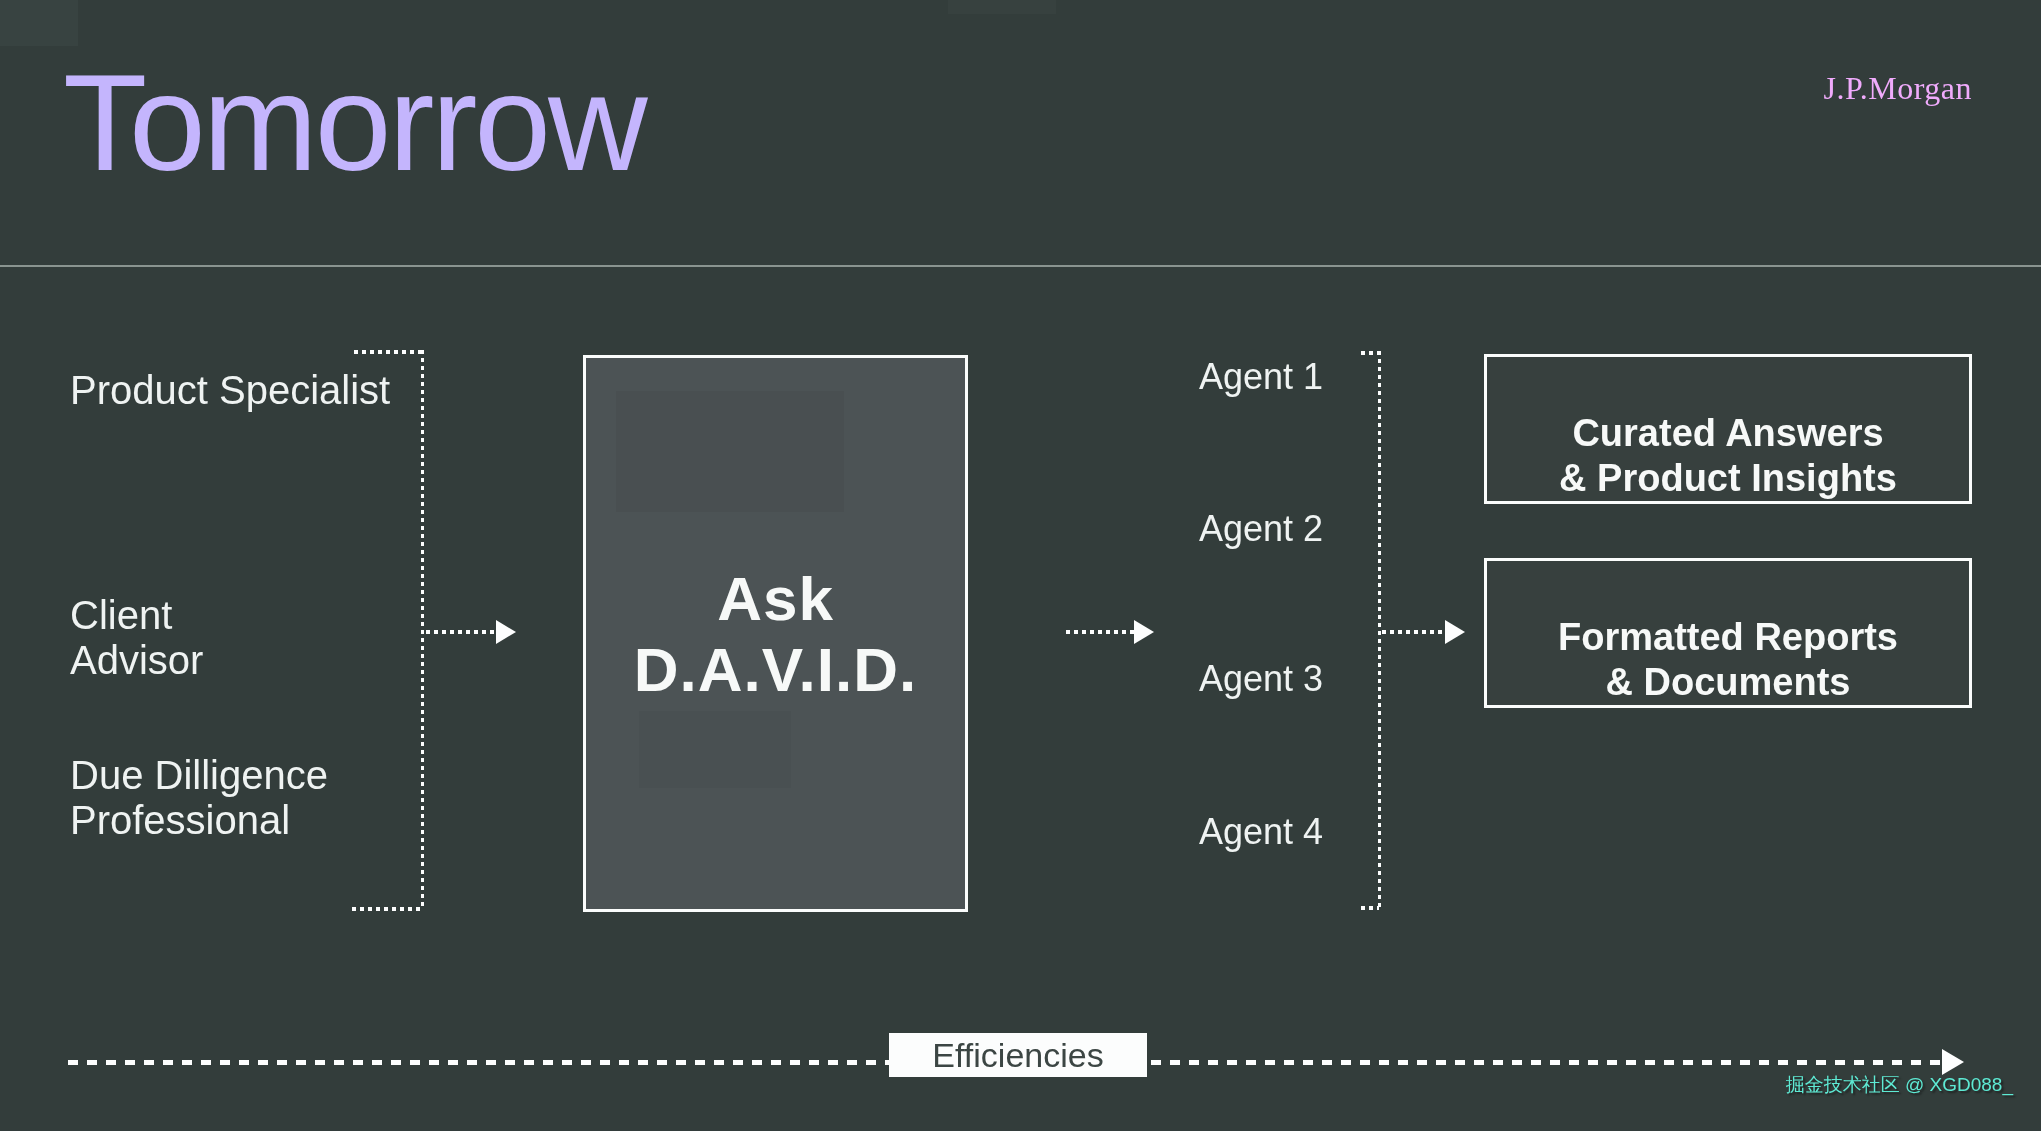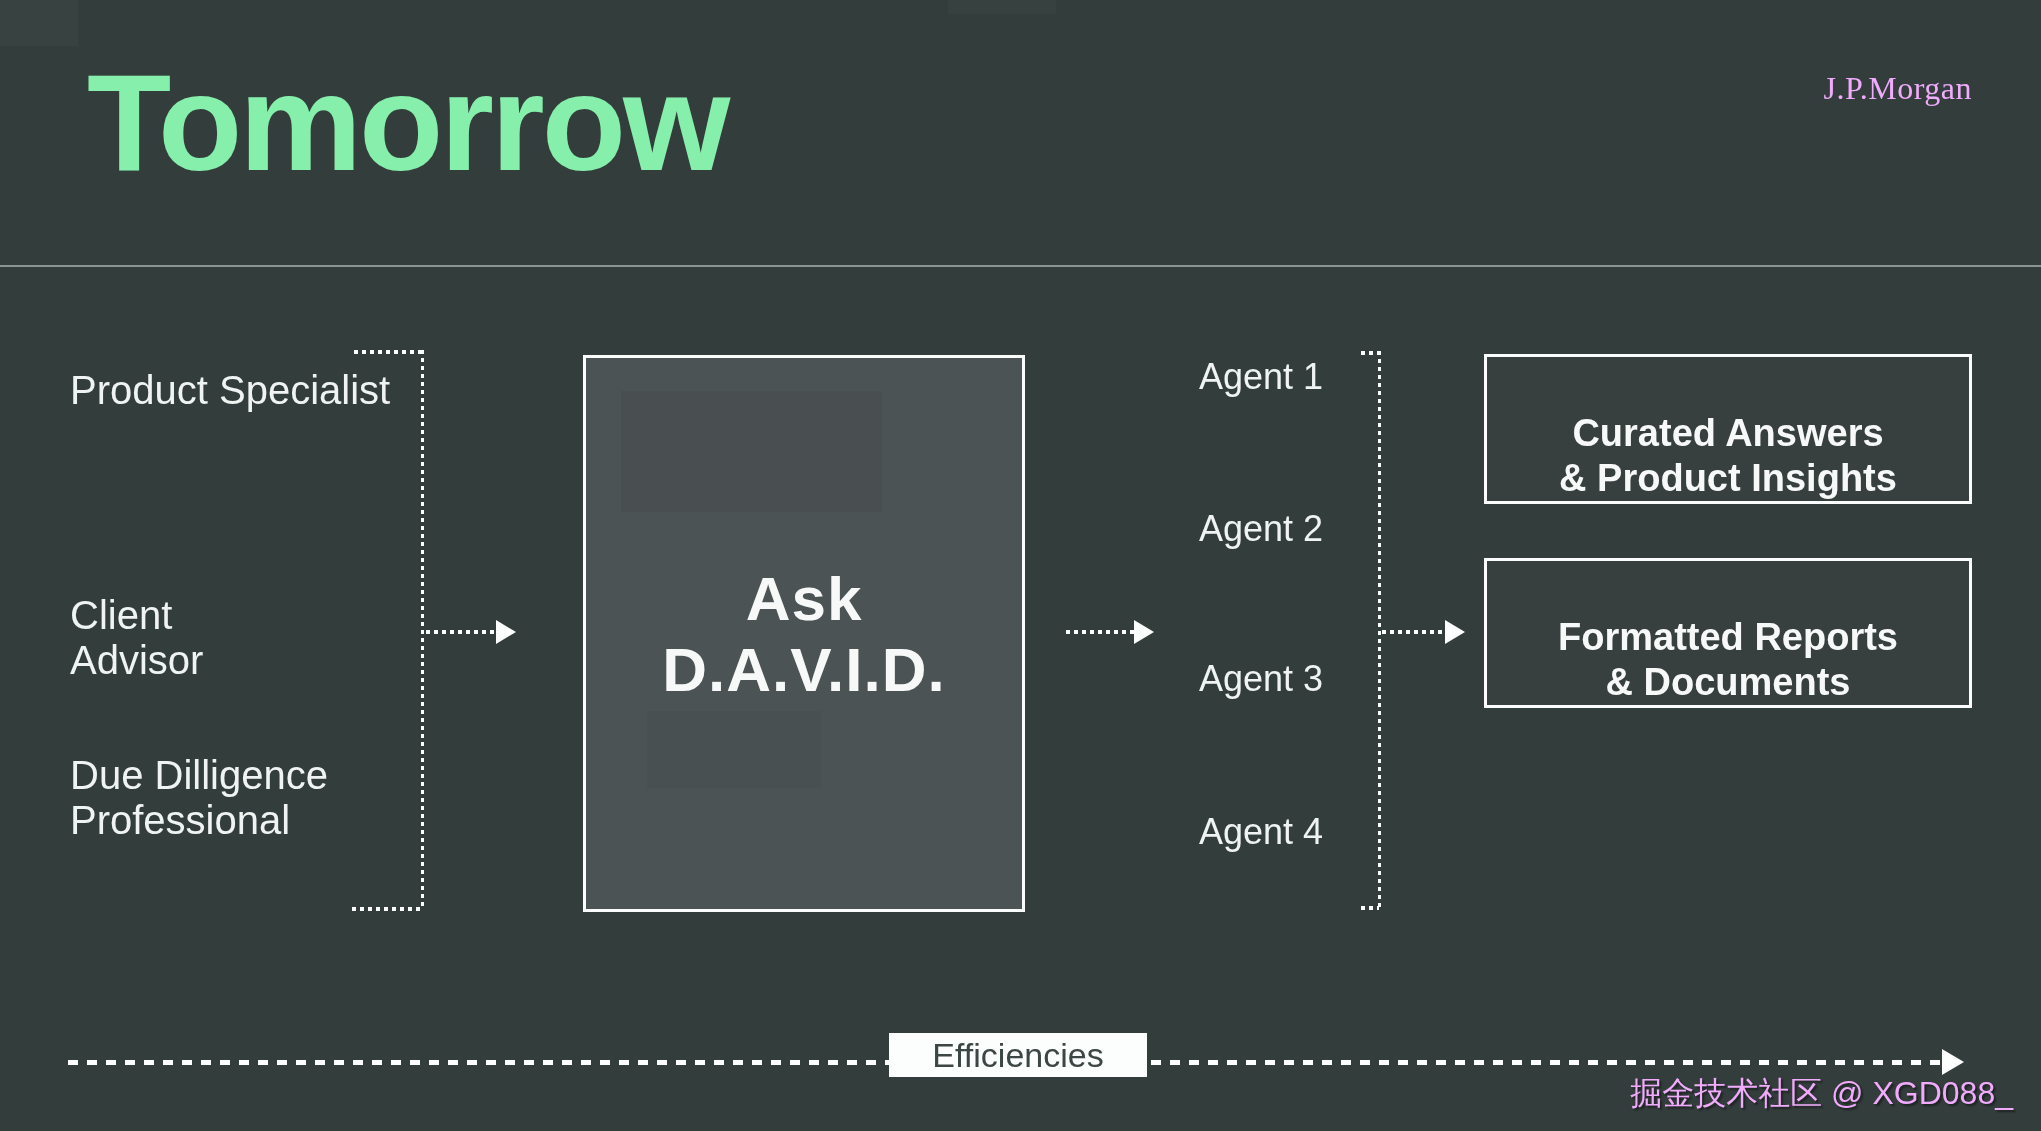--- a/index.html
+++ b/index.html
@@ -11,21 +11,21 @@
     font-family:"Liberation Sans", sans-serif;
     color:#EEF2F1;
   }
   
   .corner-artifact{position:absolute;left:0;top:0;width:78px;height:46px;background:#3B4644;opacity:.75;}
   .strip-artifact{position:absolute;left:948px;top:0;width:108px;height:14px;background:#3A4442;opacity:.6;}
 
   .title{
     position:absolute;left:63px;top:53px;
     font-size:138px;line-height:1;letter-spacing:-3px;
-    color:#86efac;font-weight:700;white-space:nowrap;margin-left:24px;
+    color:#c4b5fd;font-weight:400;white-space:nowrap;
   }
   .brand{
     position:absolute;right:69px;top:70px;
     font-family:"Liberation Serif", serif;
     font-size:32px;color:#f0abfc;letter-spacing:.5px;white-space:nowrap;
   }
   .divider{position:absolute;left:0;top:265px;width:2041px;height:2px;background:#8A9490;}
 
   .role{position:absolute;left:70px;font-size:40px;line-height:45px;color:#EFF3F2;}
   .role-1{top:368px;}
@@ -54,21 +54,21 @@
   .arrow-shaft-2{left:1066px;top:630px;width:68px;}
   .arrow-shaft-3{left:1382px;top:630px;width:63px;}
 
   .arrow-head{position:absolute;width:0;height:0;
     border-top:12px solid transparent;border-bottom:12px solid transparent;border-left:20px solid #FDFEFE;}
   .arrow-head-1{left:496px;top:620px;}
   .arrow-head-2{left:1134px;top:620px;}
   .arrow-head-3{left:1445px;top:620px;}
 
   .center-box{
-    position:absolute;left:583px;top:355px;width:442px;height:557px;
+    position:absolute;left:583px;top:355px;width:385px;height:557px;
     background:#4C5355;border:3px solid #FBFDFC;box-sizing:border-box;
     display:flex;align-items:center;justify-content:center;
   }
   .center-box .blot-a{position:absolute;left:8%;top:6%;width:60%;height:22%;background:rgba(0,0,0,0.04);}
   .center-box .blot-b{position:absolute;left:14%;top:64%;width:40%;height:14%;background:rgba(0,0,0,0.03);}
   .center-text{position:relative;text-align:center;font-size:62px;font-weight:bold;line-height:71px;color:#F7F9F8;letter-spacing:1px;}
   .center-text span{display:block;}
 
   .out-box{
     position:absolute;left:1484px;width:488px;height:150px;
@@ -85,21 +85,21 @@
     background-image:repeating-linear-gradient(90deg,#FDFEFE 0 10px,transparent 10px 19px);}
   .bottom-head{position:absolute;left:1942px;top:1049px;width:0;height:0;
     border-top:13px solid transparent;border-bottom:13px solid transparent;border-left:22px solid #FDFEFE;}
   .efficiencies{
     position:absolute;left:889px;top:1033px;width:258px;height:44px;
     background:#FCFDFD;display:flex;align-items:center;justify-content:center;
     font-size:34px;color:#3C4644;z-index:2;
   }
   .watermark{
     position:absolute;right:28px;top:1072px;
-    font-size:32px;color:#f0abfc;white-space:nowrap;
+    font-size:19px;color:#5eead4;white-space:nowrap;
     text-shadow:2px 2px 2px rgba(0,0,0,0.45);
   }
 </style>
 </head>
 <body>
 
 <div class="slide">
 
   <div class="corner-artifact"></div>
   <div class="strip-artifact"></div>

